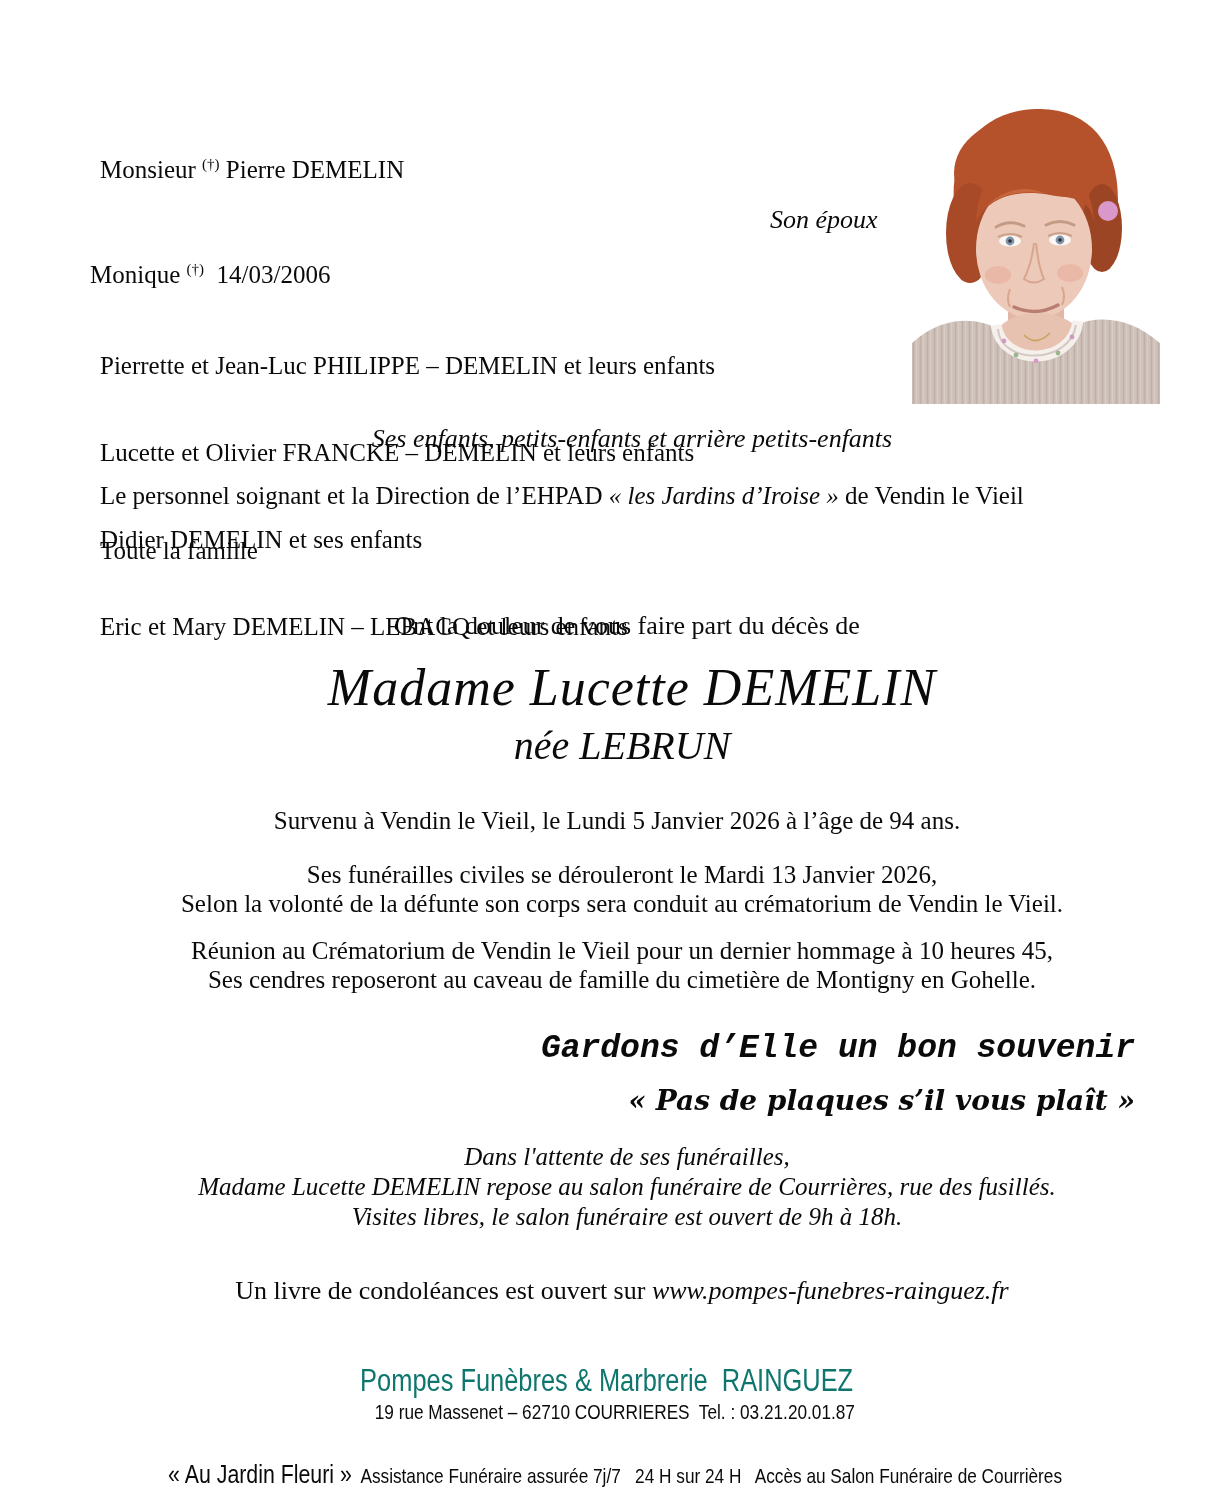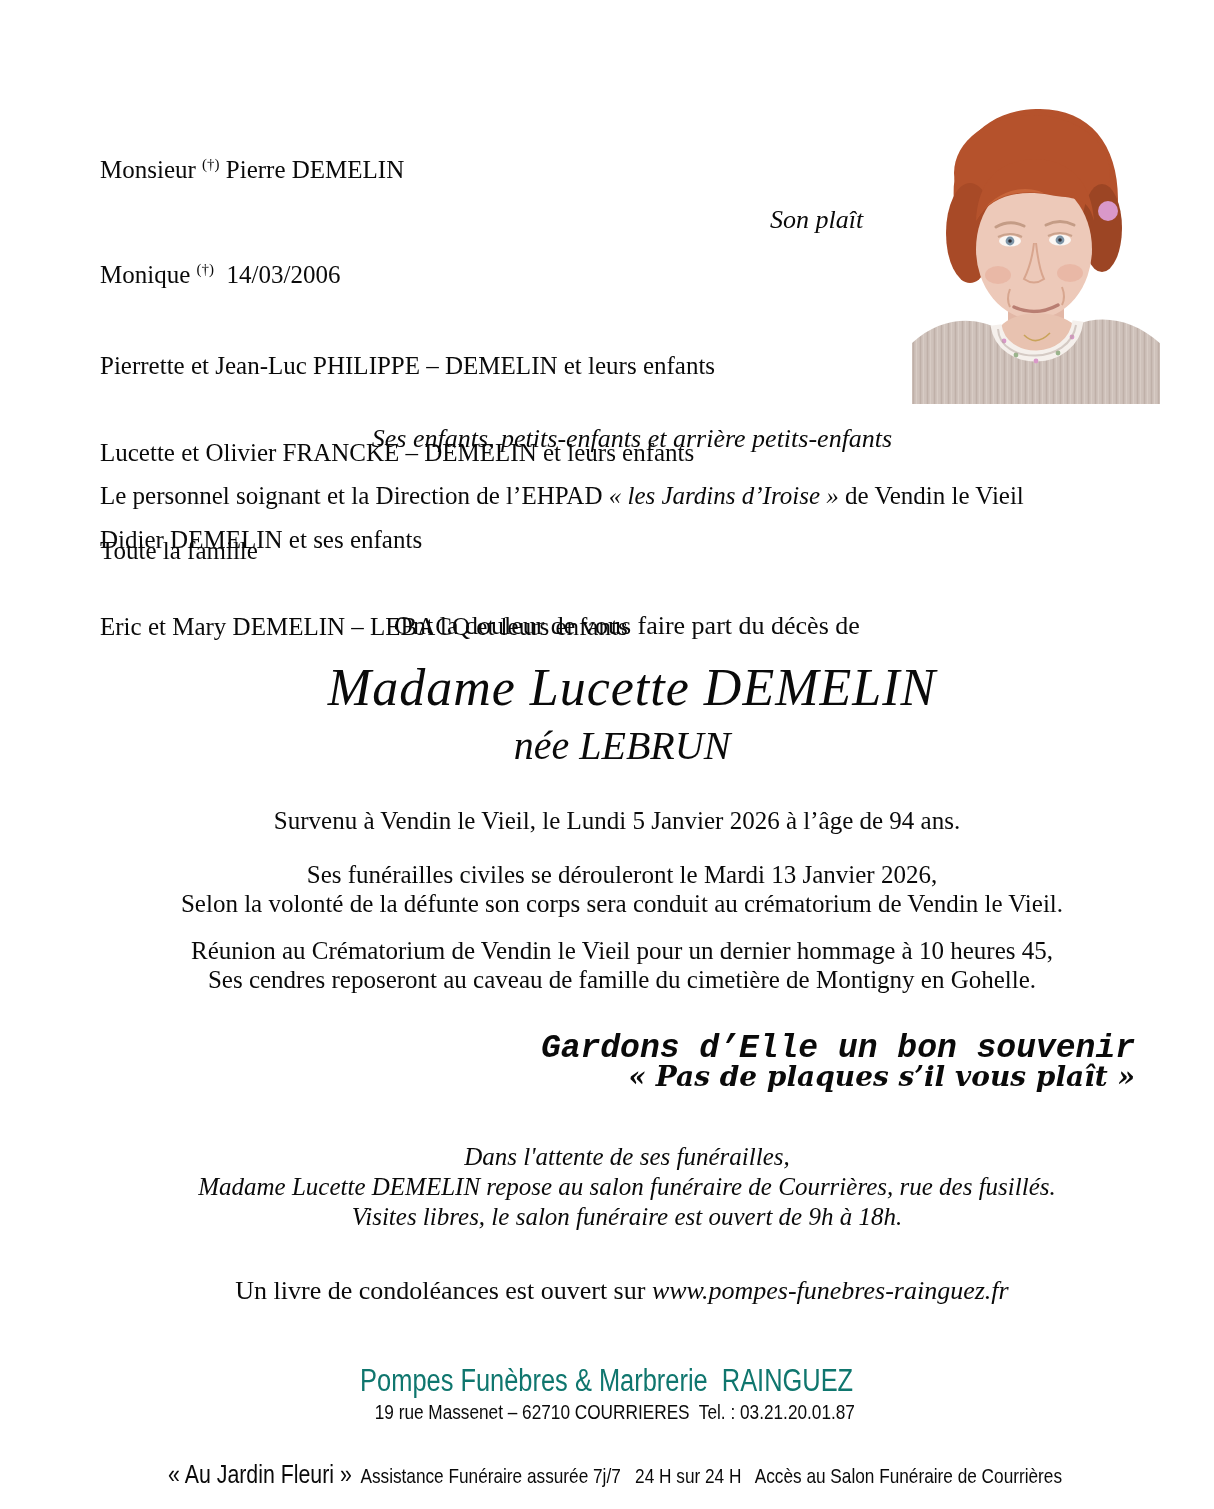--- a/index.html
+++ b/index.html
@@ -98,23 +98,23 @@
       <circle cx="124" cy="258" r="2.4" fill="#d998c9"></circle>
       <circle cx="146" cy="250" r="2.4" fill="#9ab48c"></circle>
       <circle cx="160" cy="234" r="2.4" fill="#d998c9"></circle>
 
       <path d="M86,226 C88,262 158,262 164,222" stroke="#b3a49c" stroke-width="2" fill="none" opacity="0.5"></path>
     </svg>
   </div>
 
   <div class="abs body-text" style="left:100px;top:155px;"><span>Monsieur </span><sup class="dagger">(†)</sup><span> Pierre DEMELIN</span></div>
 
-  <div class="abs body-text italic" style="left:770px;top:205px;font-size:26px;">Son plaît</div>
+  <div class="abs body-text italic" style="left:770px;top:205px;font-size:26px;">Son époux</div>
 
-  <div class="abs body-text" style="left:100px;top:260px;"><span>Monique </span><sup class="dagger">(†)</sup><span>  14/03/2006</span></div>
+  <div class="abs body-text" style="left:90px;top:260px;"><span>Monique </span><sup class="dagger">(†)</sup><span>  14/03/2006</span></div>
 
   <div class="abs body-text family-block" style="left:100px;top:293px;">
     <div>Pierrette et Jean-Luc PHILIPPE – DEMELIN et leurs enfants</div>
     <div>Lucette et Olivier FRANCKE – DEMELIN et leurs enfants</div>
     <div>Didier DEMELIN et ses enfants</div>
     <div>Eric et Mary DEMELIN – LEBACQ et leurs enfants</div>
   </div>
 
   <div class="abs body-text italic centered" style="top:424px;padding-left:25px;font-size:26px;">Ses enfants, petits-enfants et arrière petits-enfants</div>
 
@@ -129,21 +129,21 @@
 
   <div class="abs body-text centered" style="top:806px;padding-left:10px;">Survenu à Vendin le Vieil, le Lundi 5 Janvier 2026 à l’âge de 94 ans.</div>
 
   <div class="abs body-text centered" style="top:860px;padding-left:15px;">Ses funérailles civiles se dérouleront le Mardi 13 Janvier 2026,</div>
   <div class="abs body-text centered" style="top:889px;padding-left:15px;">Selon la volonté de la défunte son corps sera conduit au crématorium de Vendin le Vieil.</div>
 
   <div class="abs body-text centered" style="top:936px;padding-left:15px;">Réunion au Crématorium de Vendin le Vieil pour un dernier hommage à 10 heures 45,</div>
   <div class="abs body-text centered" style="top:965px;padding-left:15px;">Ses cendres reposeront au caveau de famille du cimetière de Montigny en Gohelle.</div>
 
   <div class="abs memory memory-1" style="top:1030px;">Gardons d’Elle un bon souvenir</div>
-  <div class="abs memory memory-2" style="top:1060px;font-style:italic;">« Pas de plaques s’il vous plaît »</div>
+  <div class="abs memory memory-2" style="top:1084px;font-style:italic;">« Pas de plaques s’il vous plaît »</div>
 
   <div class="abs body-text italic centered" style="top:1142px;padding-left:20px;">Dans l'attente de ses funérailles,</div>
   <div class="abs body-text italic centered" style="top:1172px;padding-left:20px;">Madame Lucette DEMELIN repose au salon funéraire de Courrières, rue des fusillés.</div>
   <div class="abs body-text italic centered" style="top:1202px;padding-left:20px;">Visites libres, le salon funéraire est ouvert de 9h à 18h.</div>
 
   <div class="abs body-text centered" style="top:1276px;padding-left:15px;font-size:26px;"><span>Un livre de condoléances est ouvert sur </span><span class="italic">www.pompes-funebres-rainguez.fr</span></div>
 
   <div class="abs centered footer-sans footer-company" style="top:1363px;"><span class="condensed">Pompes Funèbres &amp; Marbrerie  RAINGUEZ</span></div>
 
   <div class="abs centered footer-sans footer-small" style="top:1400px;"><span class="condensed">19 rue Massenet – 62710 COURRIERES  Tel. : 03.21.20.01.87</span></div>

